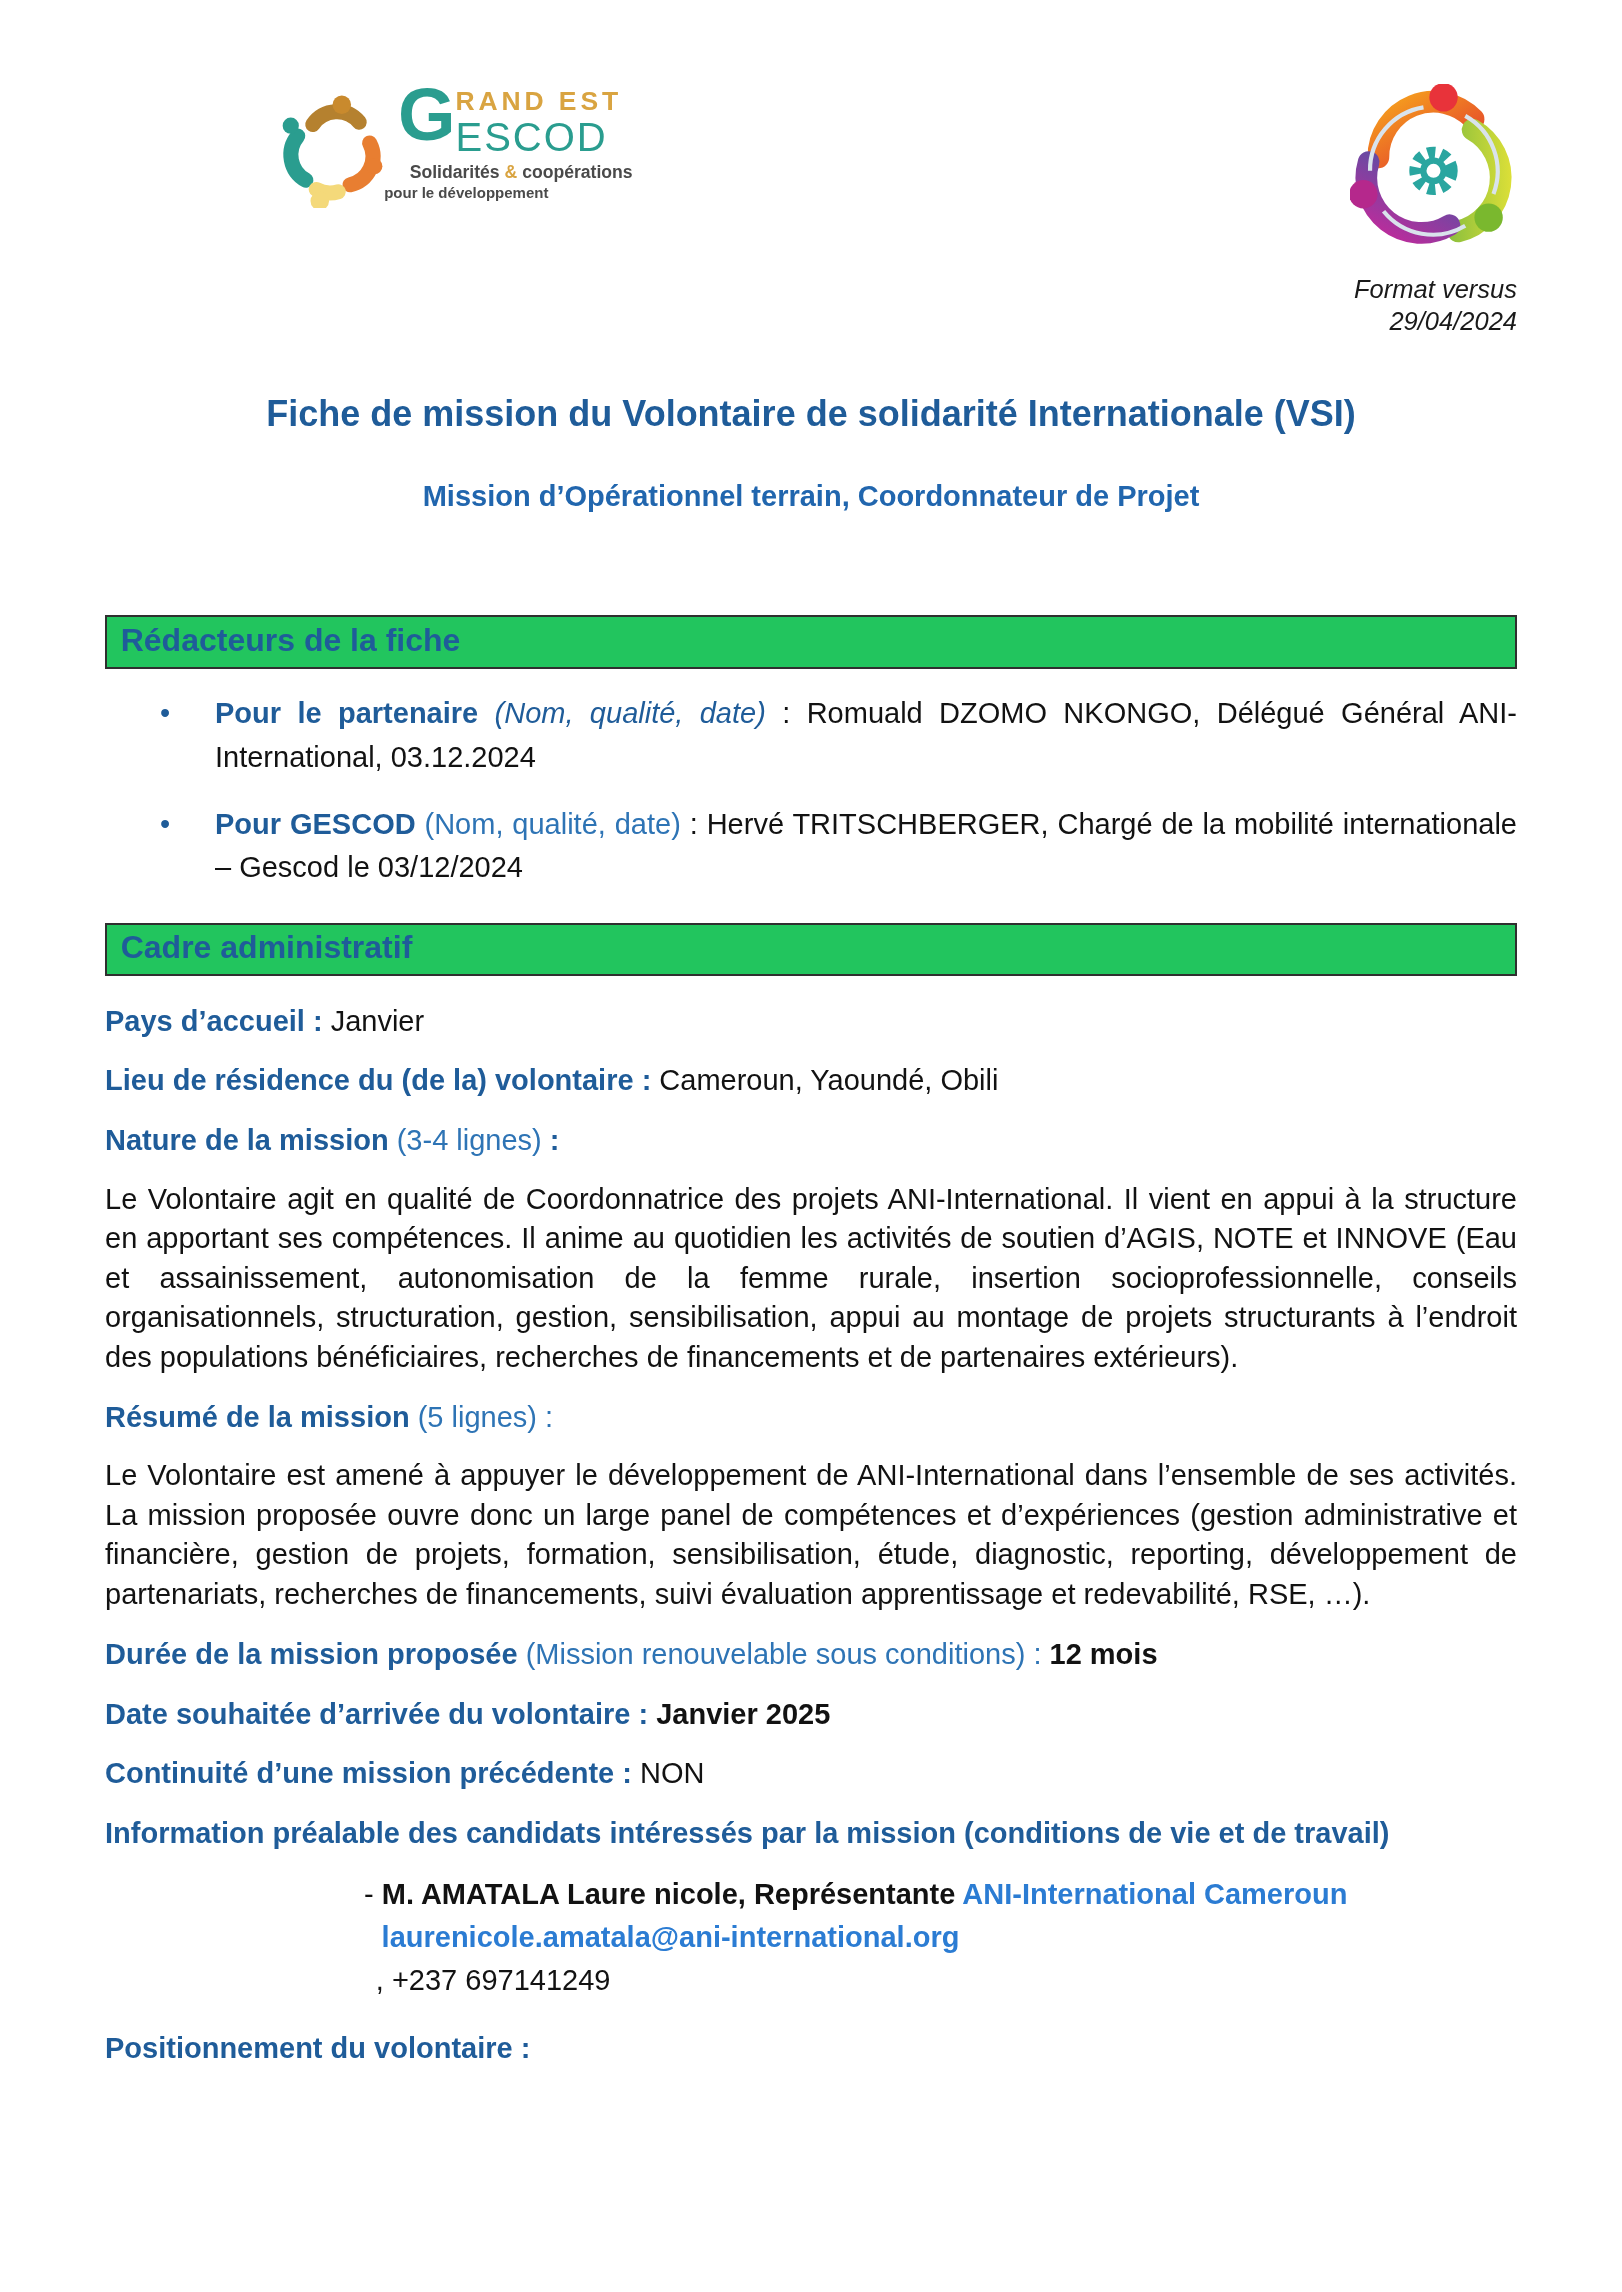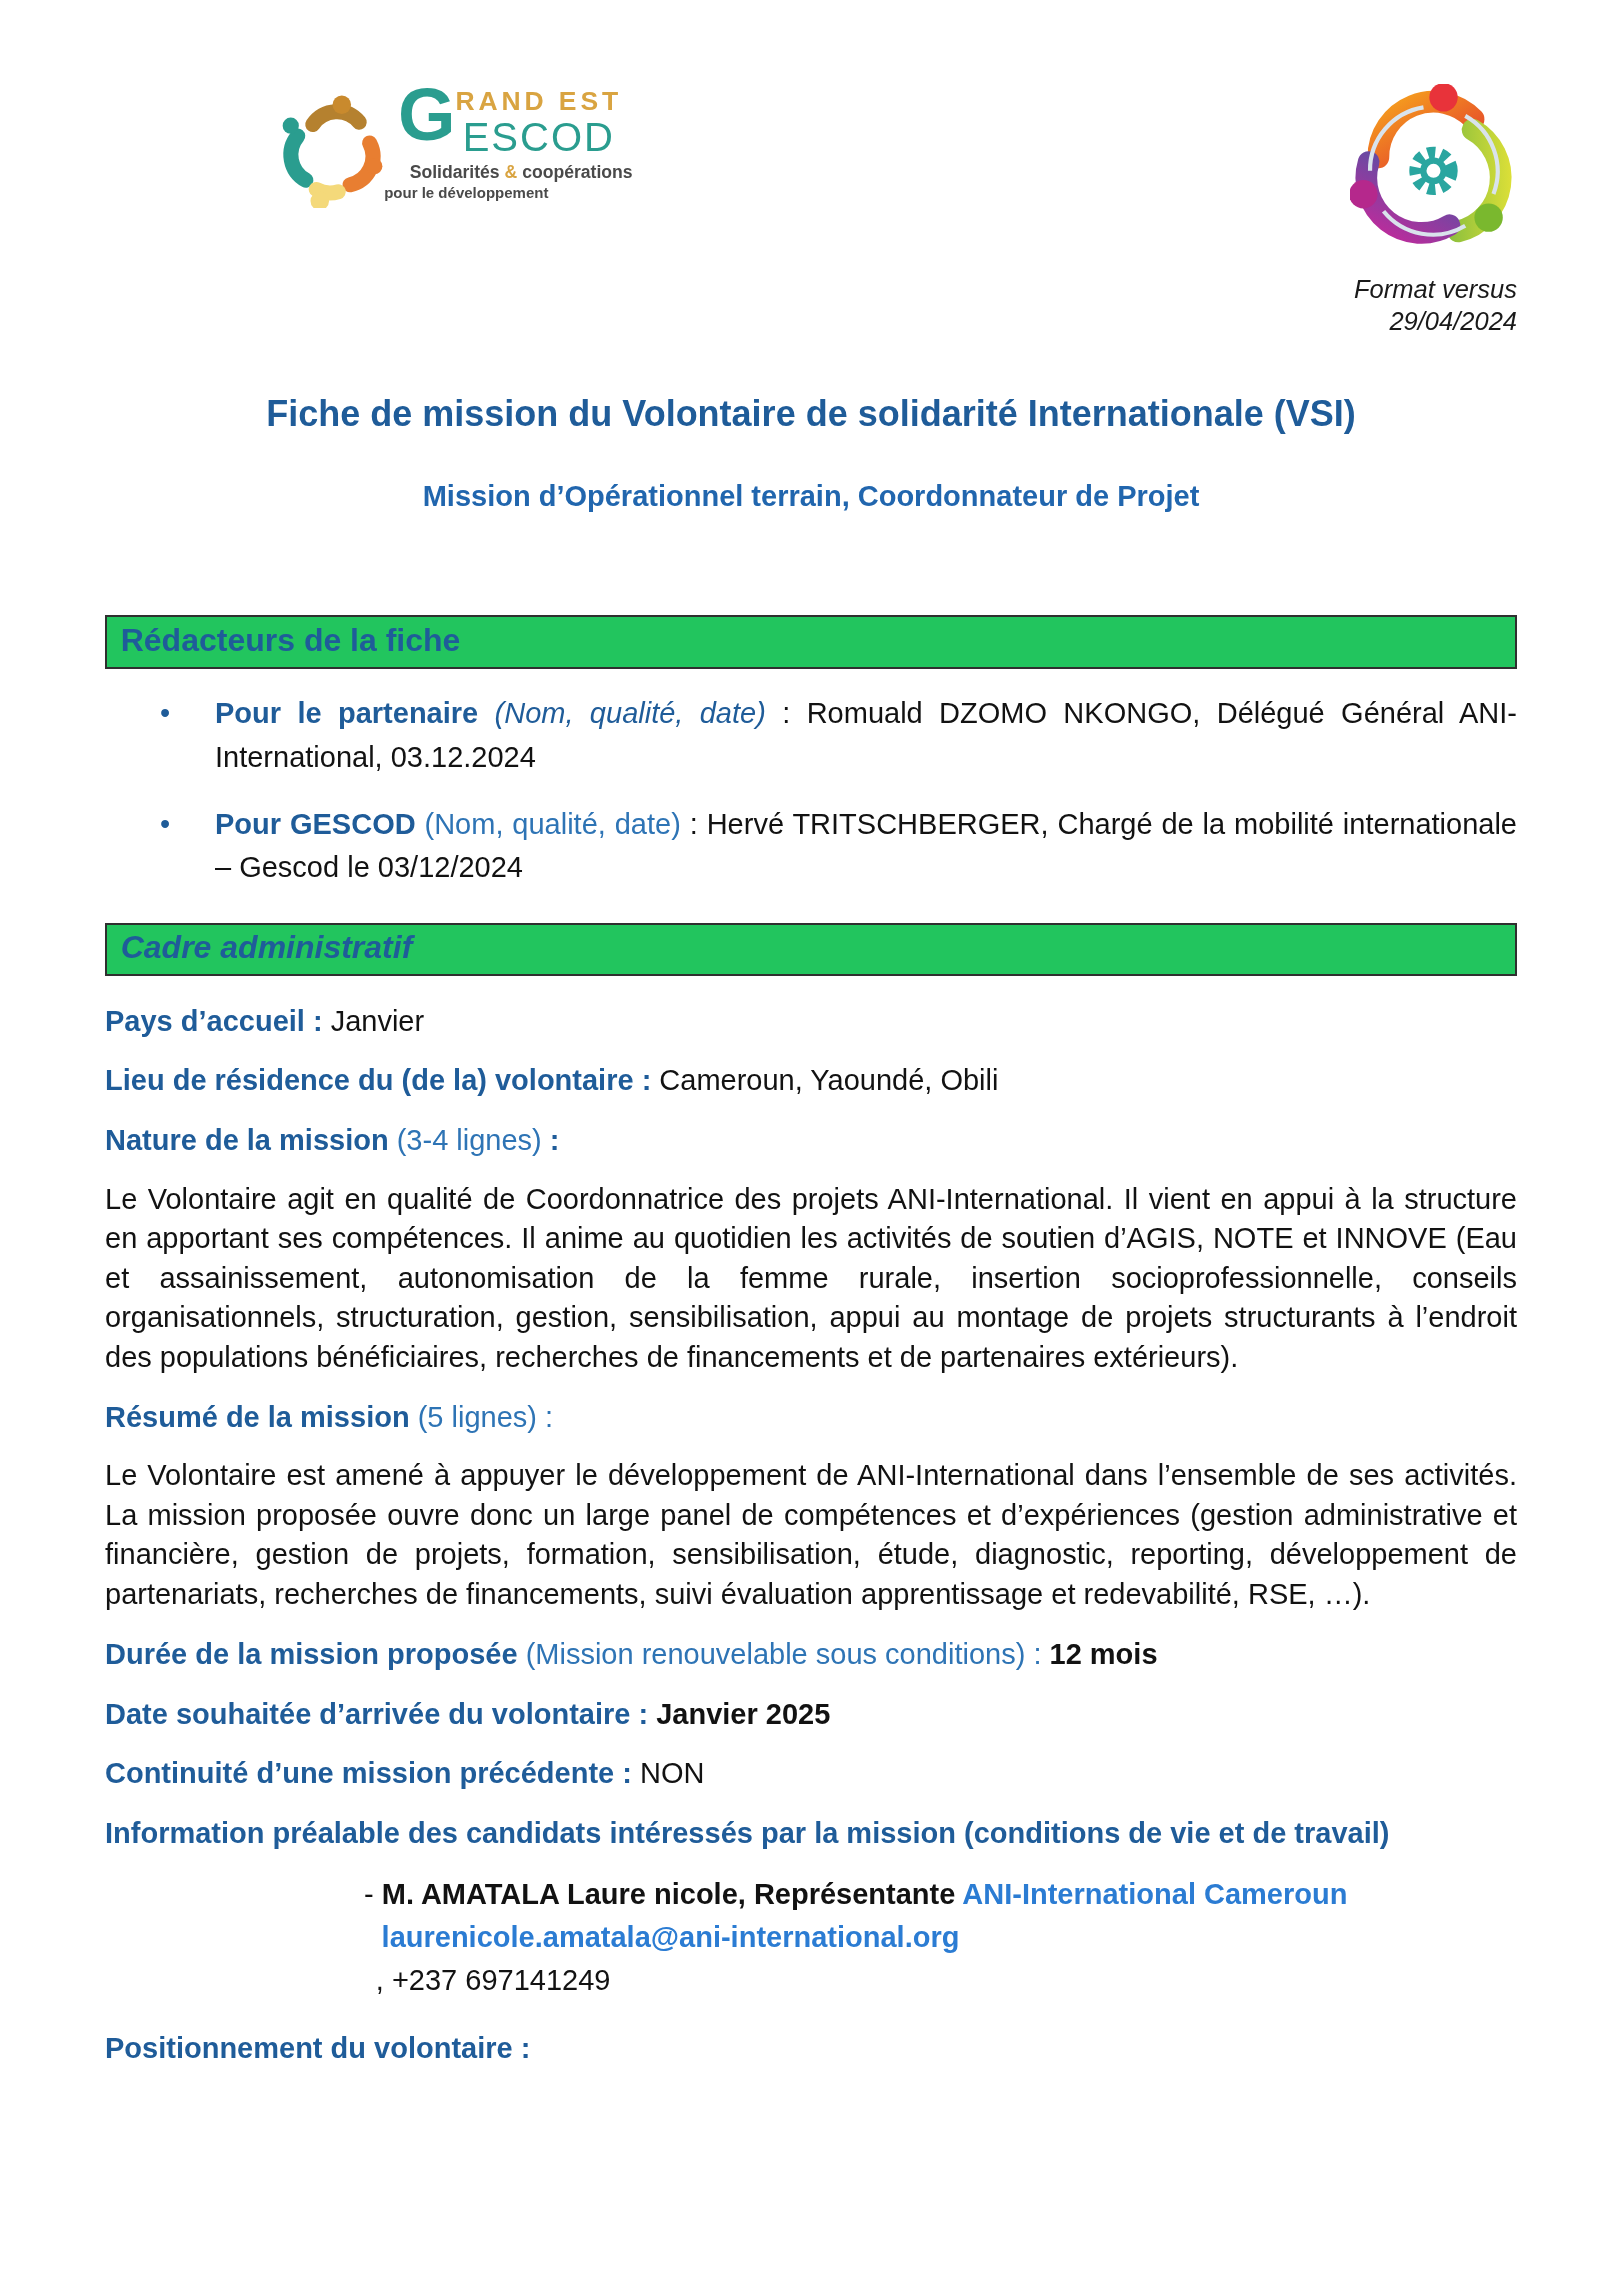--- a/index.html
+++ b/index.html
@@ -14,21 +14,21 @@
   }
   .content{margin:0 105px;}
 
   
   .top{display:flex;align-items:flex-start;padding-top:84px;}
   .gescod{margin-left:173px;display:flex;align-items:flex-start;}
   .gescod-icon{width:116px;height:116px;margin-top:7.8px;}
   .gescod-text{margin-left:3.9px;}
   .brand-row{display:flex;align-items:flex-start;}
   .gescod-g{font-size:74px;line-height:0.85;font-weight:bold;color:#2A9D8F;letter-spacing:-2px;}
-  .brand-col{display:flex;flex-direction:column;margin-left:2px;align-items:center;}
+  .brand-col{display:flex;flex-direction:column;margin-left:2px;}
   .grandest{font-size:26.5px;letter-spacing:3.9px;color:#D9A441;font-weight:bold;margin-top:2px;}
   .escod{font-size:40px;letter-spacing:2px;color:#2A9D8F;font-weight:normal;margin-top:-2px;}
   .tagline{font-size:17.6px;color:#4a4a4a;font-weight:bold;margin-top:2px;margin-left:11.8px;}
   .tagline .amp{color:#D9A441;}
   .tagline2{font-size:15px;color:#4a4a4a;font-weight:bold;margin-top:1px;margin-left:-13.7px;}
 
   .right-col{margin-left:auto;width:174px;display:flex;flex-direction:column;align-items:flex-end;}
   .ani-svg{width:167px;height:167px;}
   .format-note{margin-top:21.6px;font-size:25.5px;font-style:italic;color:#1a1a1a;text-align:right;line-height:1.28;}
 
@@ -38,21 +38,21 @@
 
   
   .sec-head{
     background:#22c55e;
     border:2px solid #2F2F2F;
     border-bottom-width:2.9px;
     padding:4.9px 13.7px 7.8px;
     font-size:32px;font-weight:bold;color:#1F5C99;
   }
   .sec-head.first{margin-top:102px;}
-  .sec-head.second{margin-top:33px;font-style:italic;}
+  .sec-head.second{margin-top:33px;}
 
   
   ul.redacteurs{list-style:none;margin:23.5px 0 0;padding:0;}
   ul.redacteurs li{
     position:relative;padding-left:110px;margin-bottom:23.5px;
     font-size:29px;line-height:1.5;text-align:justify;
   }
   ul.redacteurs li::before{
     content:"\2022";position:absolute;left:55px;top:0;
     color:#1F5C99;font-size:29px;

